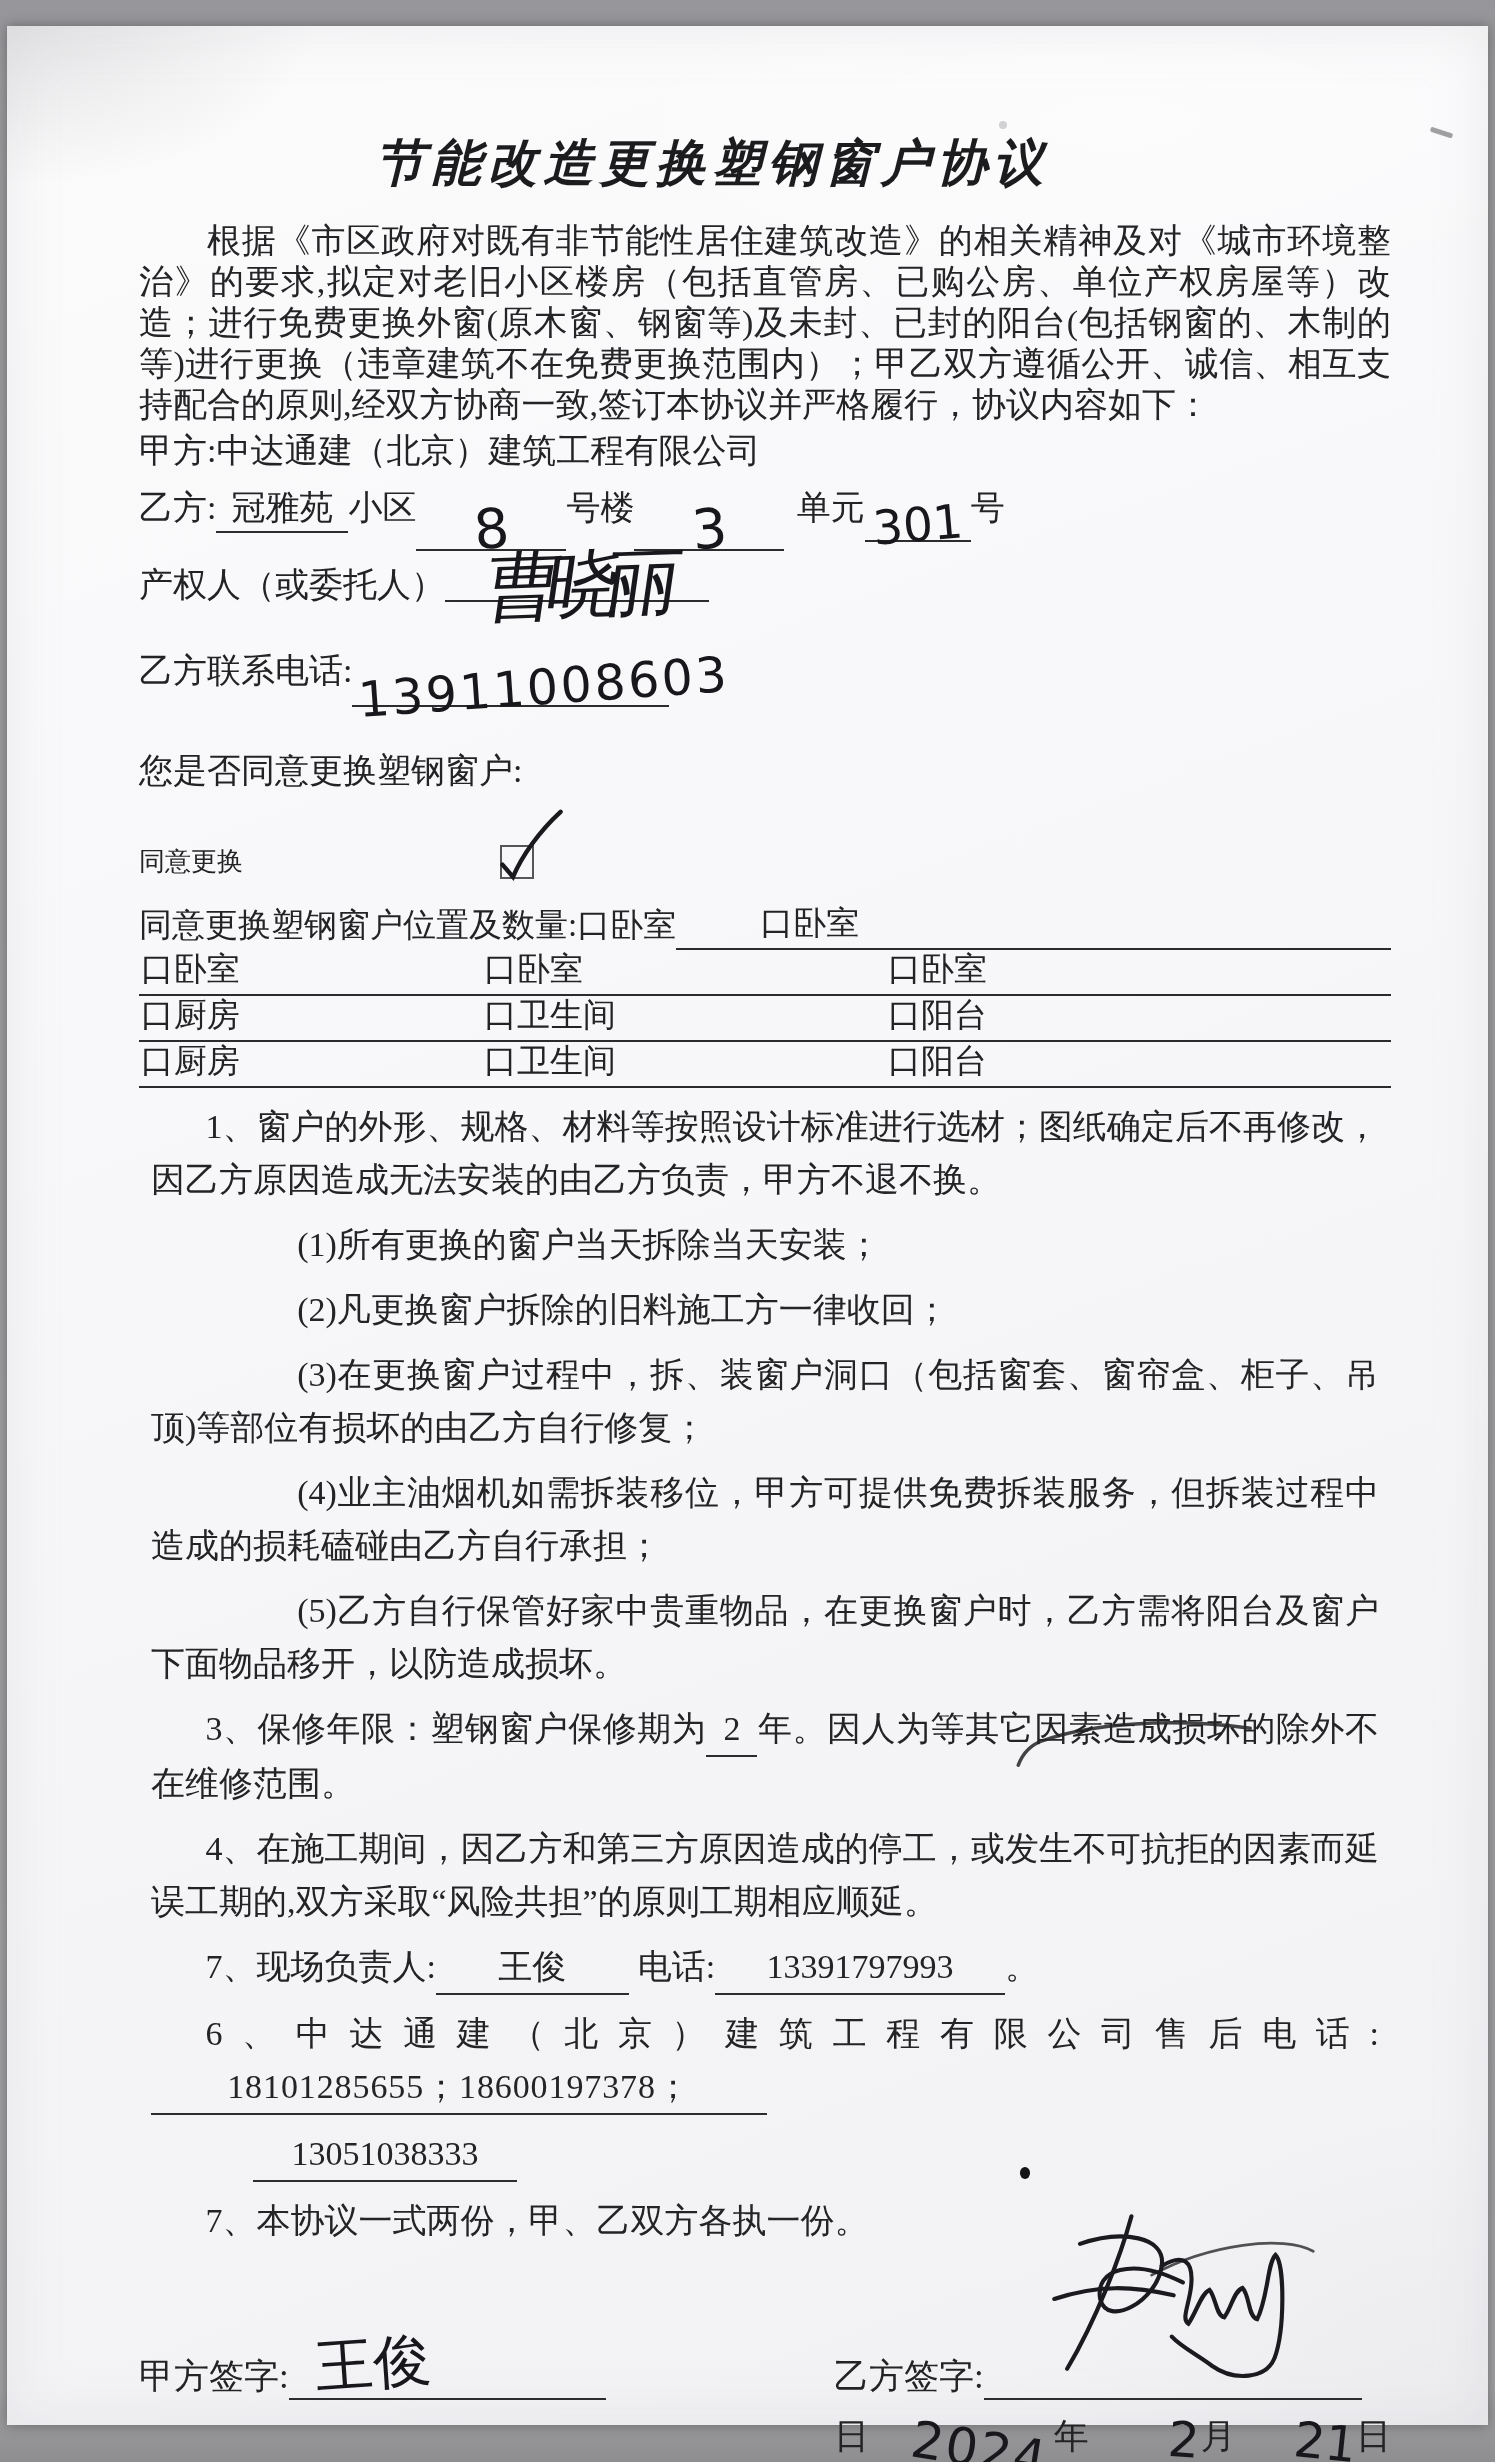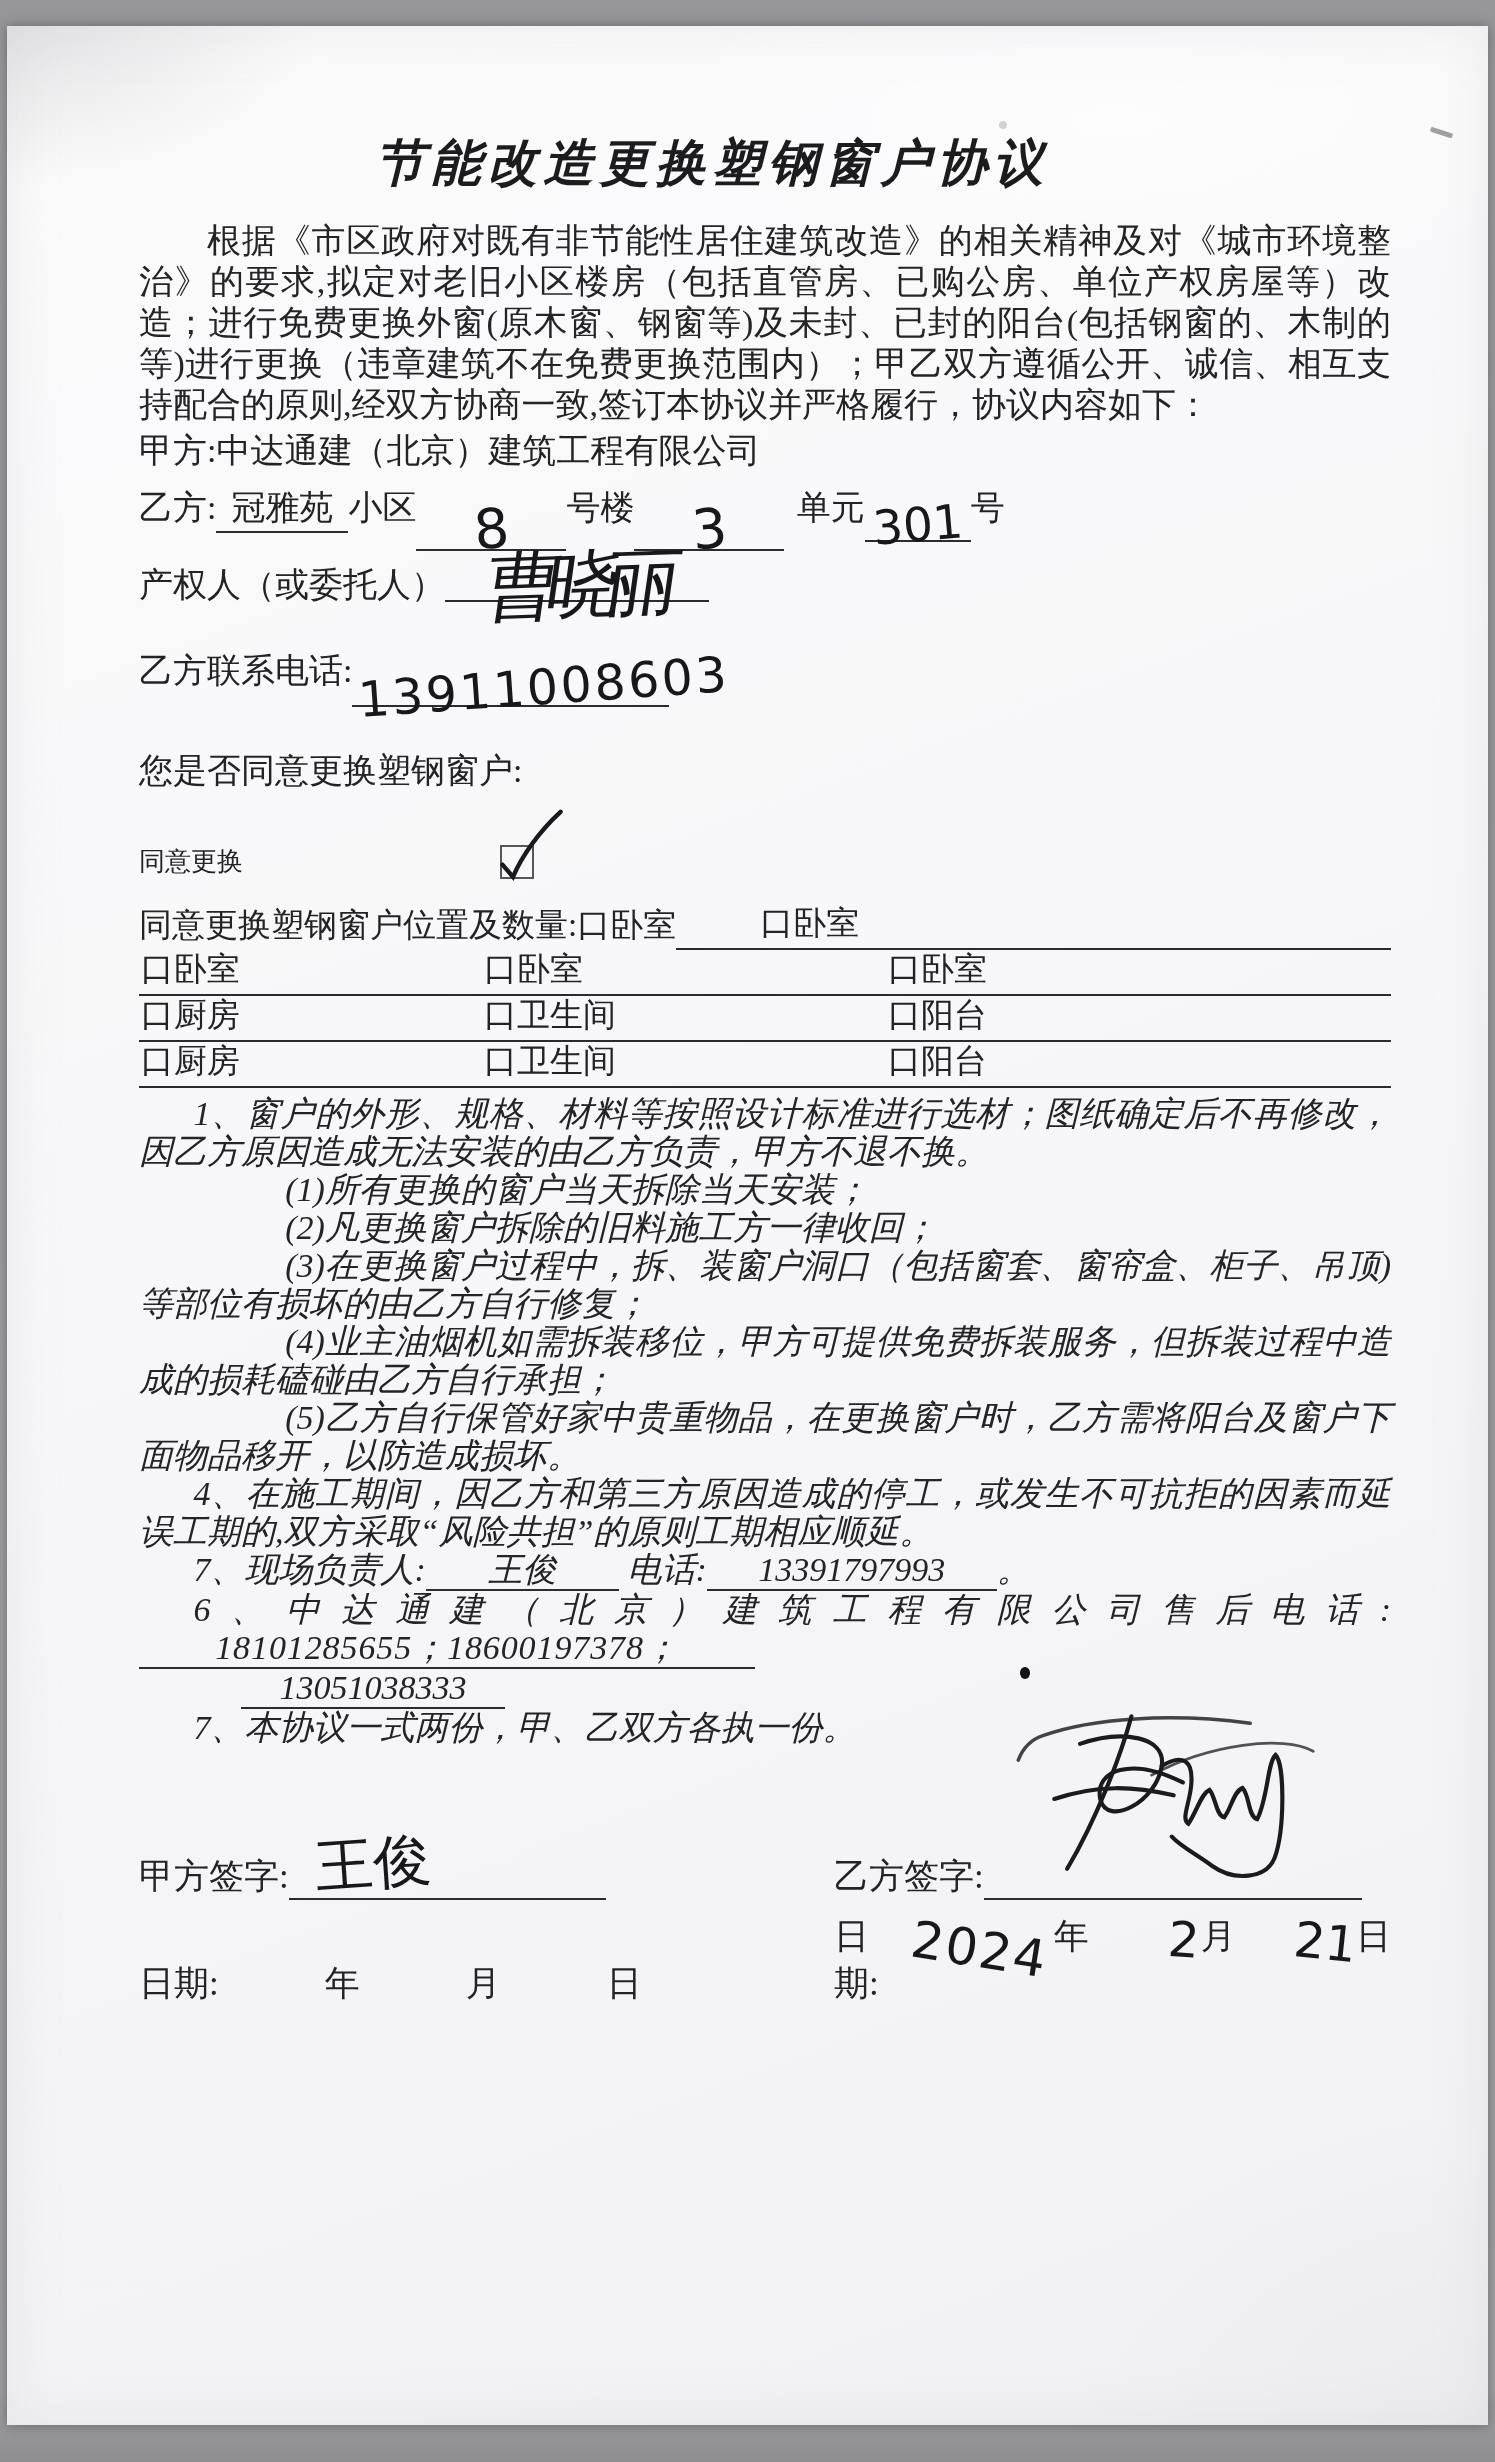--- a/index.html
+++ b/index.html
@@ -54,21 +54,21 @@
   .loc-row{position:relative;height:44px;font-size:33px;border-bottom:2.6px solid #2b2b2d;}
   .loc-row .cell{position:absolute;bottom:1.8px;}
   .c1{left:1.8px}.c2{left:345px}.c3{left:749px}
   .row1{border-bottom:none;display:flex;align-items:flex-end;height:46px;}
   .row1 .lead{white-space:nowrap;padding-bottom:1.8px;}
   .row1 .r1line{flex:1;border-bottom:2.6px solid #2b2b2d;position:relative;height:100%;}
   .row1 .r1cell{position:absolute;left:84px;bottom:1.8px;}
 
   
   .clauses{margin-top:7px;position:relative;}
-  .clauses p{font-size:34px;line-height:38px;margin:0;text-align:justify;color:#242426;font-style:italic;}
+  .clauses p{font-size:34px;line-height:53px;margin:12px;text-align:justify;color:#242426;}
   .ind1{text-indent:1.6em;}
   .ind2{text-indent:4.3em;}
   .ub{display:inline-block;border-bottom:2.6px solid #2c2c2e;text-align:center;text-indent:0;}
   .ub.years{min-width:51px;}
   .ub.name{min-width:193px;}
   .ub.phone{min-width:290px;}
   .ub.phones{min-width:616px;letter-spacing:0.9px;}
   .ub.phones2{min-width:264px;margin-left:3em;}
   .swoosh{position:absolute;right:132px;top:614px;overflow:visible;}
 
@@ -164,20 +164,21 @@
       </div>
     </div>
 
     <div class="clauses">
       <p class="ind1">1、窗户的外形、规格、材料等按照设计标准进行选材；图纸确定后不再修改，因乙方原因造成无法安装的由乙方负责，甲方不退不换。</p>
       <p class="ind2">(1)所有更换的窗户当天拆除当天安装；</p>
       <p class="ind2">(2)凡更换窗户拆除的旧料施工方一律收回；</p>
       <p class="ind2">(3)在更换窗户过程中，拆、装窗户洞口（包括窗套、窗帘盒、柜子、吊顶)等部位有损坏的由乙方自行修复；</p>
       <p class="ind2">(4)业主油烟机如需拆装移位，甲方可提供免费拆装服务，但拆装过程中造成的损耗磕碰由乙方自行承担；</p>
       <p class="ind2">(5)乙方自行保管好家中贵重物品，在更换窗户时，乙方需将阳台及窗户下面物品移开，以防造成损坏。</p>
+      <p class="ind1"><span>3、保修年限：塑钢窗户保修期为</span><span class="ub years">2</span><span>年。因人为等其它因素造成损坏的除外不在维修范围。</span></p>
       <p class="ind1">4、在施工期间，因乙方和第三方原因造成的停工，或发生不可抗拒的因素而延误工期的,双方采取“风险共担”的原则工期相应顺延。</p>
       <p class="ind1" style="position:relative"><span>7、现场负责人:</span><span class="ub name">王俊</span><span style="margin-left:8.8px">电话:</span><span class="ub phone">13391797993</span><span>。</span></p>
       <p class="ind1"><span>6、中达通建（北京）建筑工程有限公司售后电话:</span><span class="ub phones">18101285655；18600197378；</span></p>
       <p><span class="ub phones2">13051038333</span></p>
       <p class="ind1">7、本协议一式两份，甲、乙双方各执一份。</p>
       <svg class="swoosh" width="246" height="62" viewBox="0 0 280 70">
         <path d="M6,58 C12,42 22,34 34,30 C90,10 180,4 270,16" fill="none" stroke="#232327" stroke-width="4" stroke-linecap="round" opacity="0.85"></path>
       </svg>
     </div>
 

